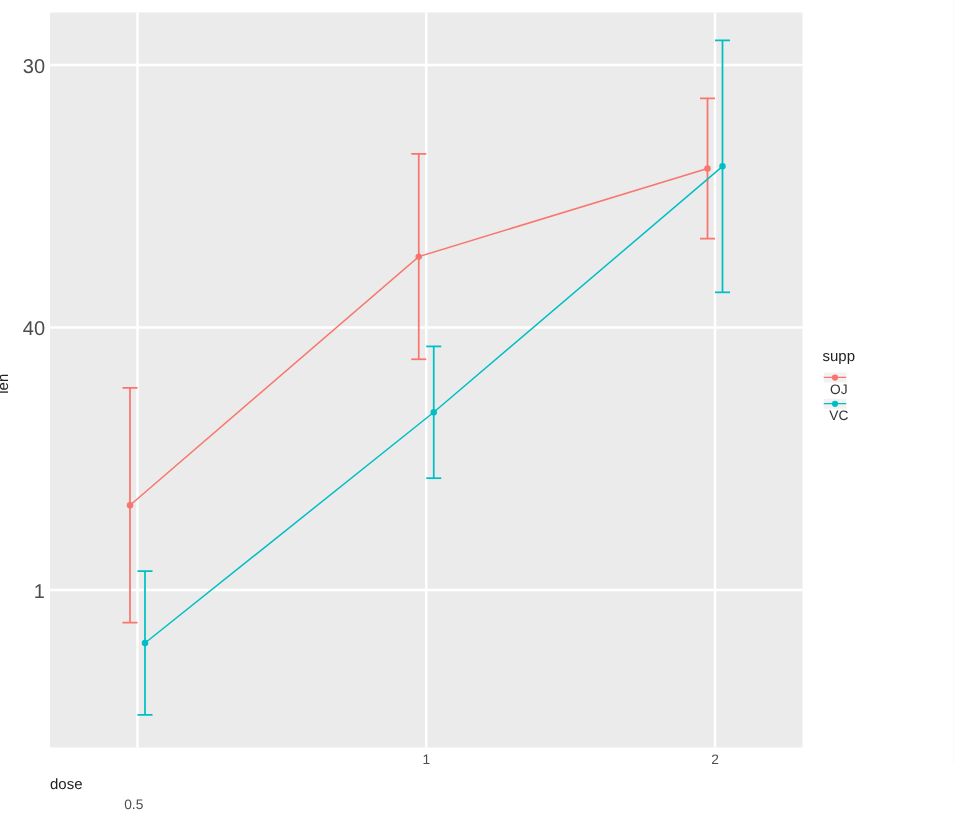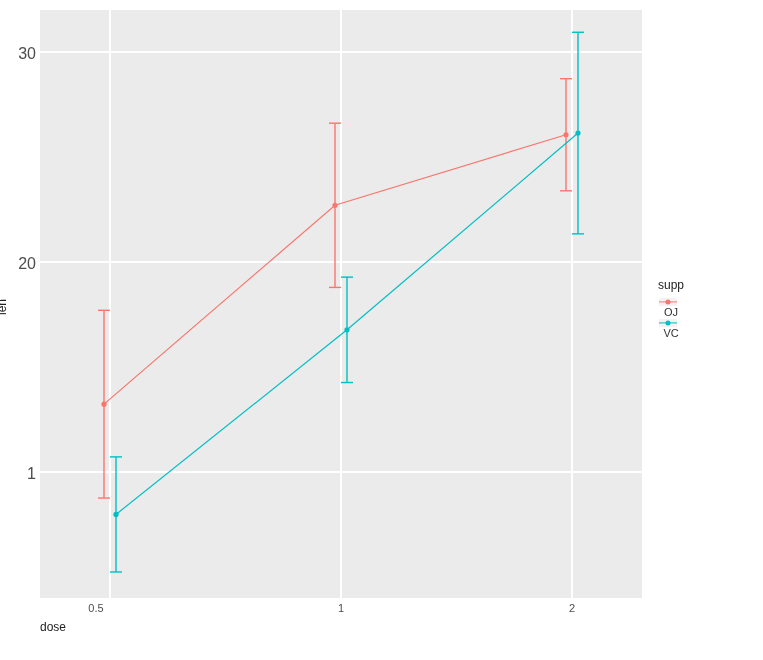--- a/index.html
+++ b/index.html
@@ -113,24 +113,24 @@
       <line x1="301" x2="313" y1="267.12" y2="267.12" stroke="#00BFC4" stroke-width="1.4"></line>
       <circle cx="307" cy="319.83" r="2.6" fill="#00BFC4"></circle>
       <line x1="538" x2="538" y1="223.85999999999996" y2="22.25999999999999" stroke="#00BFC4" stroke-width="1.4"></line>
       <line x1="532" x2="544" y1="223.85999999999996" y2="223.85999999999996" stroke="#00BFC4" stroke-width="1.4"></line>
       <line x1="532" x2="544" y1="22.25999999999999" y2="22.25999999999999" stroke="#00BFC4" stroke-width="1.4"></line>
       <circle cx="538" cy="123.06" r="2.6" fill="#00BFC4"></circle>
     </svg>
 </div>
 
 <div class="y-tick-label" id="yl-10" style="top: 465px;">1</div>
-<div class="y-tick-label" id="yl-20" style="top: 255px;">20</div>
+<div class="y-tick-label" id="yl-20" style="top: 255px;">40</div>
 <div class="y-tick-label" id="yl-30" style="top: 45px;">30</div>
 
-<div class="x-tick-label" id="xl-0" style="left: 96px;">0.5</div>
+<div class="x-tick-label" id="xl-0" style="left: 107px; margin-top: 36px;">0.5</div>
 <div class="x-tick-label" id="xl-1" style="left: 341px;">1</div>
 <div class="x-tick-label" id="xl-2" style="left: 572px;">2</div>
 
 <div class="y-axis-label">len</div>
 <div class="x-axis-label">dose</div>
 
 <div class="legend">
   <div class="legend-title">supp</div>
   <div class="legend-row">
     <span class="legend-key" id="lk-0" style="color: rgb(248, 118, 109);"></span>

